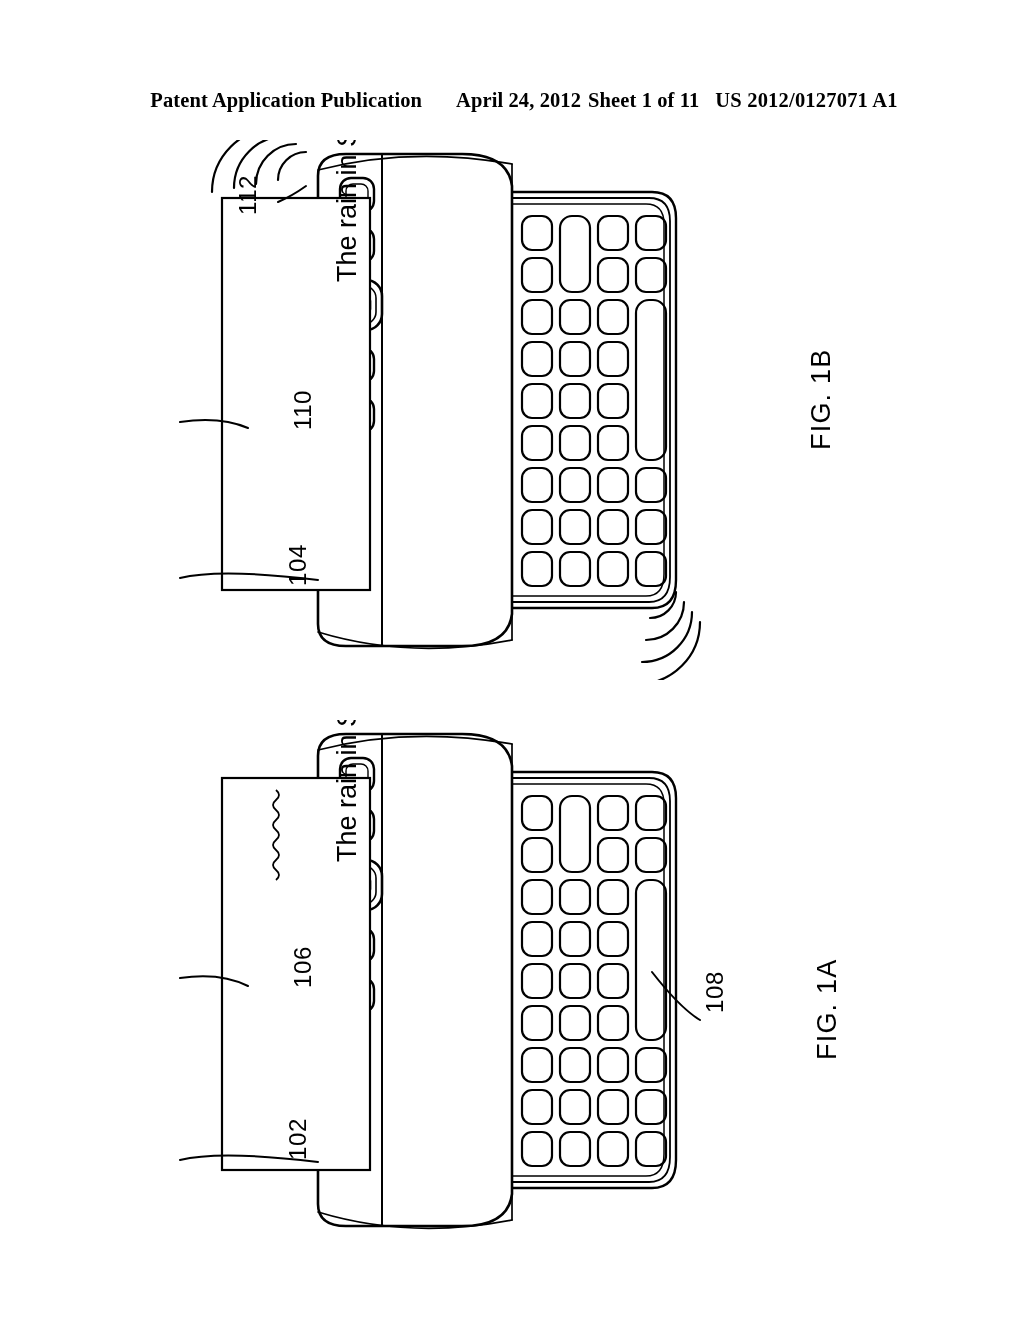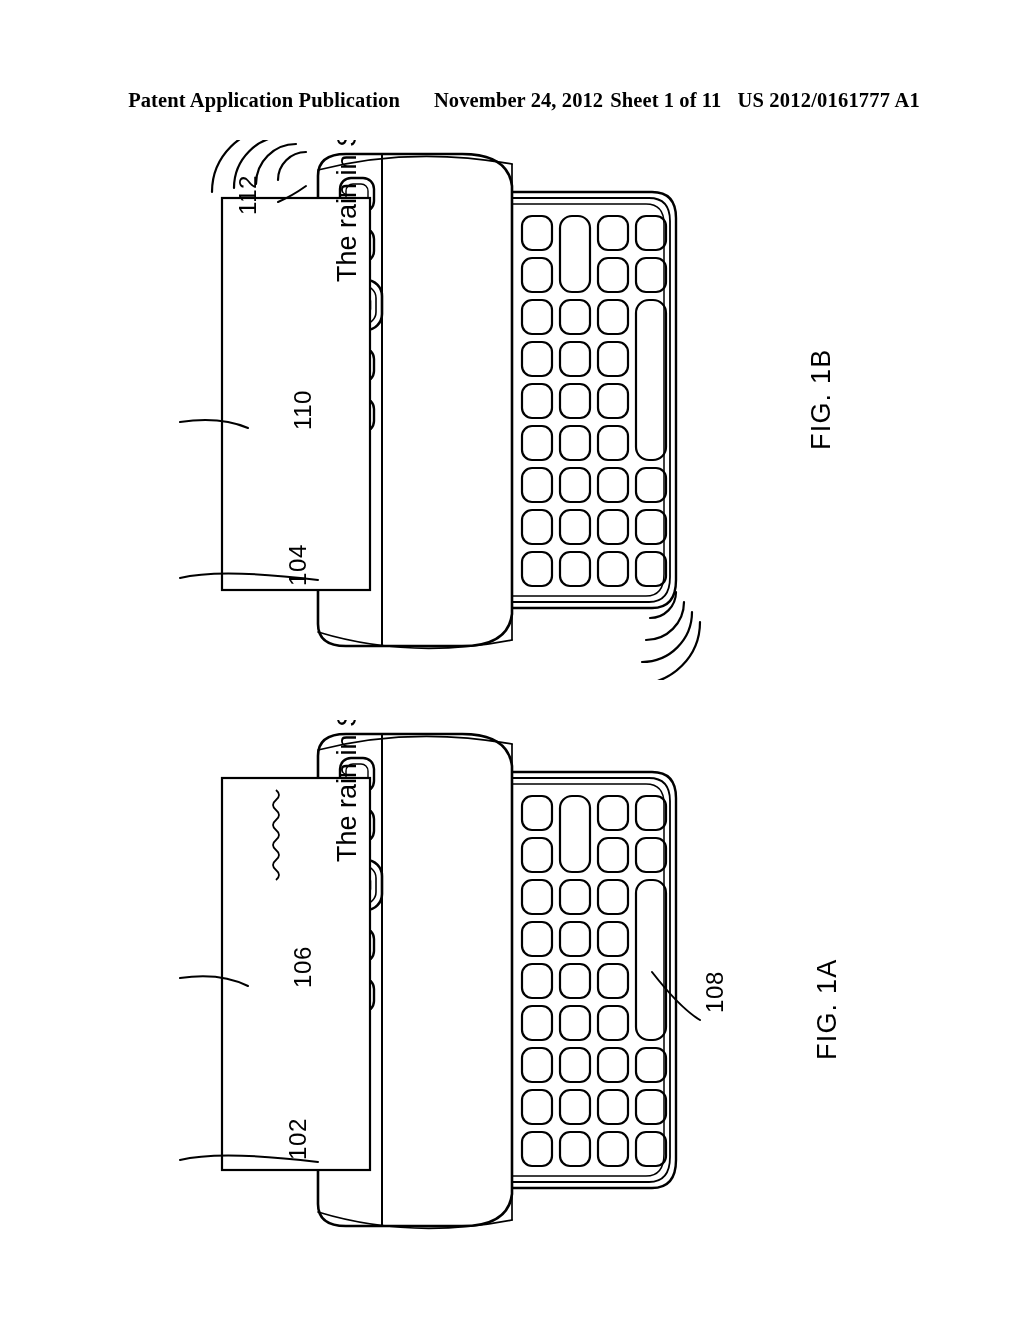--- a/index.html
+++ b/index.html
@@ -79,23 +79,23 @@
   #ref-102 { left: 284px; top: 1160px; }
   #ref-108 { left: 701px; top: 1013px; }
 </style>
 </head>
 <body>
 
 <div id="page">
 
   <div id="header">
     <span class="hdr-pub">Patent Application Publication</span>
-    <span class="hdr-date">November 24, 2012</span>
+    <span class="hdr-date">April 24, 2012</span>
     <span class="hdr-sheet">Sheet 1 of 11</span>
-    <span class="hdr-num">US 2012/0161777 A1</span>
+    <span class="hdr-num">US 2012/0127071 A1</span>
   </div>
 
   <svg id="fig1b-svg" class="figure-svg" width="560" height="540" viewBox="0 0 560 540">
     <g fill="none" stroke="#000000" stroke-width="2.2" stroke-linecap="round" stroke-linejoin="round">
 
       <path d="M 352 52 L 492 52 Q 516 52 516 78 L 516 440 Q 516 468 492 468 L 352 468" stroke-width="2.4"></path>
       <path d="M 352 58 L 489 58 Q 510 58 510 81 L 510 437 Q 510 462 489 462 L 352 462" stroke-width="1.8"></path>
       <path d="M 352 64 L 486 64 Q 504 64 504 84 L 504 434 Q 504 456 486 456 L 352 456" stroke-width="1.5"></path>
 
       <path d="M 352 66 L 352 454" stroke-width="1.6"></path>

